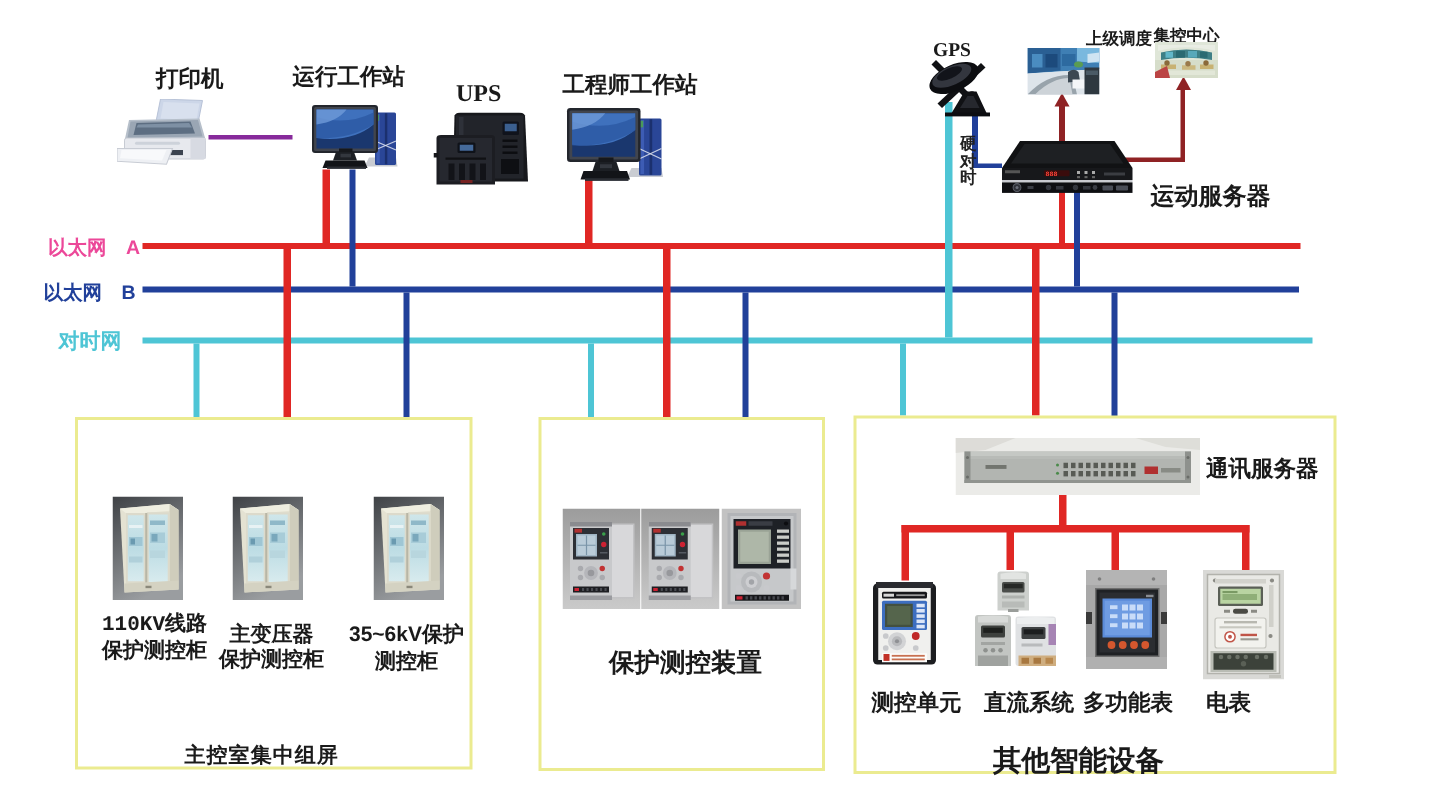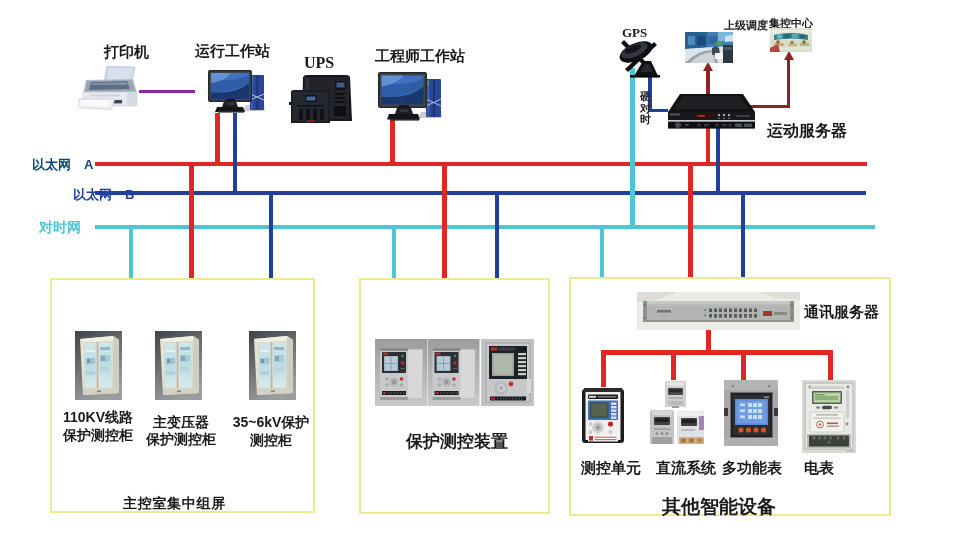--- a/index.html
+++ b/index.html
@@ -16,22 +16,22 @@
   .box{position:absolute;border:2px solid #ebeb90;}
 </style>
 </head>
 <body>
 <div id="stage">
 
   <div class="hline red" style="left:95px;top:162px;width:772px;"></div>
   <div class="hline blue" style="left:95px;top:191px;width:771px;"></div>
   <div class="hline cyan" style="left:95px;top:225px;width:780px;"></div>
 
-  <div class="lbl" style="left:32px;top:156px;font-size:13px;color:#0c4a6e;">以太网　A</div>
-  <div class="lbl" style="left:29px;top:186px;font-size:13px;color:#21409a;margin-left:44px;">以太网　B</div>
+  <div class="lbl" style="left:32px;top:156px;font-size:13px;color:#ec4899;">以太网　A</div>
+  <div class="lbl" style="left:29px;top:186px;font-size:13px;color:#21409a;">以太网　B</div>
   <div class="lbl" style="left:39px;top:219px;font-size:14px;color:#4ec5d5;">对时网</div>
 
   <div class="abs" style="left:139px;top:89.5px;width:56px;height:3px;background:#872a9b;"></div>
 
   <div class="vline red" style="left:215px;top:113px;height:49px;width:5px;"></div>
   <div class="vline blue" style="left:233px;top:113px;height:78px;"></div>
 
   <div class="vline red" style="left:390px;top:120px;height:42px;width:5px;"></div>
 
   <div class="vline cyan" style="left:630px;top:68px;width:5px;height:157px;"></div>
@@ -68,21 +68,21 @@
   <div class="lbl" style="left:104px;top:43px;font-size:15px;font-family:Liberation Serif, serif;">打印机</div>
   <div class="lbl" style="left:195px;top:42px;font-size:15px;">运行工作站</div>
   <div class="lbl" style="left:304px;top:54px;font-size:16px;font-family:'Liberation Serif',serif;">UPS</div>
   <div class="lbl" style="left:375px;top:47px;font-size:15px;text-align:right;">工程师工作站</div>
   <div class="lbl" style="left:622px;top:25px;font-size:13px;font-family:'Liberation Serif',serif;">GPS</div>
   <div class="lbl" style="left:724px;top:18px;font-size:11px;font-family:Liberation Mono, monospace;">上级调度</div>
   <div class="lbl" style="left:769px;top:16px;font-size:11px;">集控中心</div>
   <div class="lbl" style="left:620px;top:91px;font-size:11px;width:12px;white-space:normal;line-height:11.5px;color:#222;margin-left:20px;">硬对时</div>
   <div class="lbl" style="left:767px;top:121px;font-size:16px;">运动服务器</div>
 
-  <div class="lbl" style="left:58px;top:408px;font-size:14px;text-align:center;width:80px;white-space:normal;line-height:18px;">110KV线路 保护测控柜</div>
+  <div class="lbl" style="left:58px;top:408px;font-size:14px;text-align:right;width:80px;white-space:normal;line-height:18px;font-family:Liberation Mono, monospace;">110KV线路 保护测控柜</div>
   <div class="lbl" style="left:145px;top:414px;font-size:14px;text-align:center;width:72px;white-space:normal;line-height:17px;">主变压器 保护测控柜</div>
   <div class="lbl" style="left:231px;top:413px;font-size:14px;text-align:center;width:80px;white-space:normal;line-height:18px;">35~6kV保护 测控柜</div>
   <div class="lbl" style="left:123px;top:495px;font-size:14px;letter-spacing:0.7px;">主控室集中组屏</div>
 
   <div class="lbl" style="left:406px;top:430px;font-size:17px;text-align:right;">保护测控装置</div>
 
   <div class="lbl" style="left:804px;top:303px;font-size:15px;">通讯服务器</div>
   <div class="lbl" style="left:581px;top:459px;font-size:15px;">测控单元</div>
   <div class="lbl" style="left:656px;top:459px;font-size:15px;">直流系统</div>
   <div class="lbl" style="left:722px;top:459px;font-size:15px;">多功能表</div>

